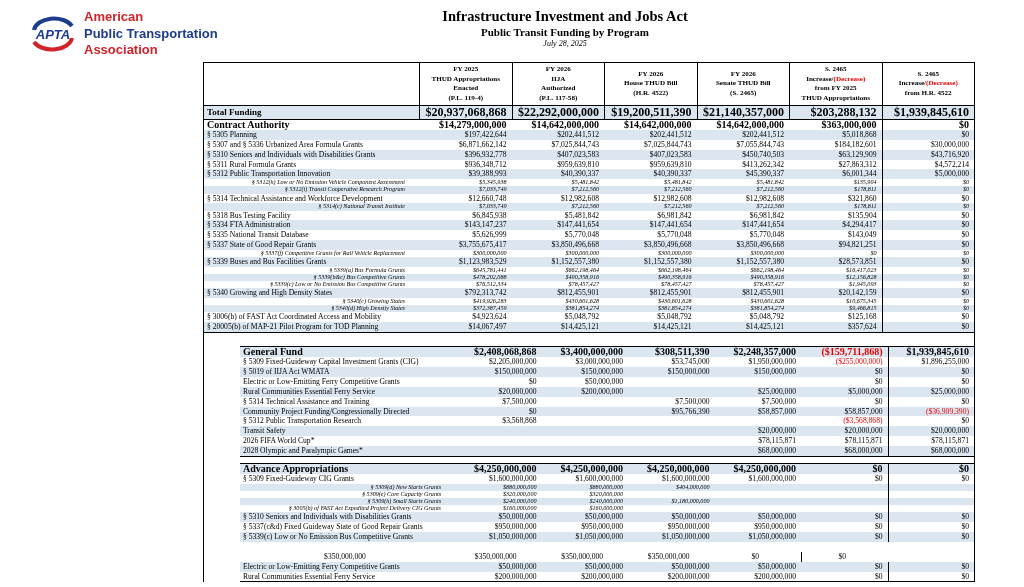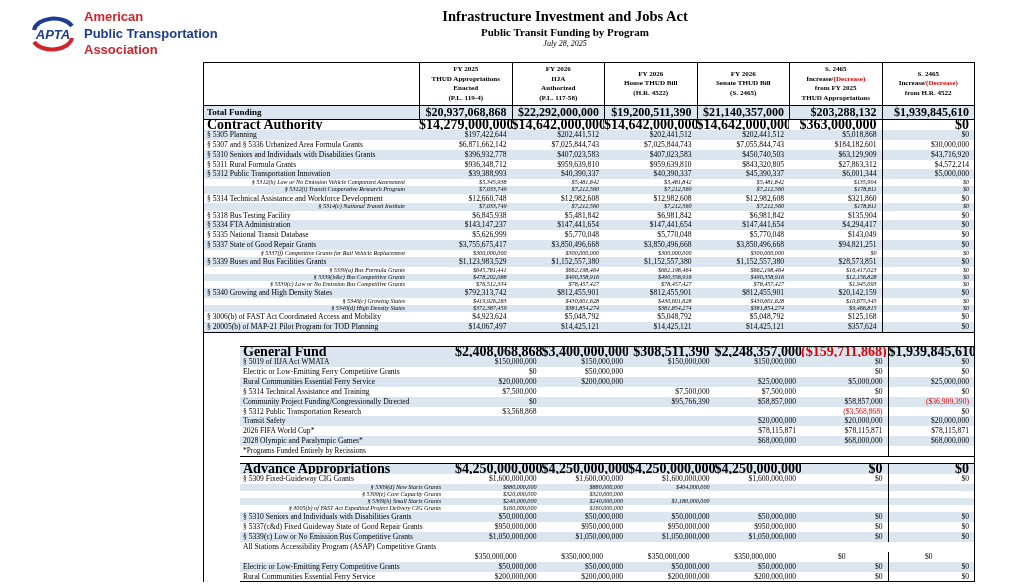--- a/index.html
+++ b/index.html
@@ -33,21 +33,21 @@
   .section{border-bottom:1px solid #000;}
   .section.bordered-top{border-top:1px solid #000;margin-left:36px;}
   .gap1{height:13px;}
   .gap2{height:6px;}
 
   .row{height:9.9px;line-height:9.9px;font-size:7.6px;}
   .row .lb{padding-left:3px;white-space:nowrap;overflow:hidden;}
   .row .vv{text-align:right;padding-right:5px;white-space:nowrap;overflow:hidden;}
   .row .vv.last{border-left:1px solid #000;}
   .row.shaded{background:#dce6f1;}
-  .row.bold{font-weight:bold;font-size:14px;}
+  .row.bold{font-weight:bold;font-size:10px;}
   .row.sub{height:7.1px;line-height:7.1px;font-size:6.1px;font-style:italic;}
   .row.sub .lb{text-align:right;padding-right:14px;}
   .row.tall{height:19.8px;line-height:9.6px;}
   .row.tall .lb{white-space:normal;overflow:visible;}
   .row.tall .vv{align-self:end;line-height:9.6px;text-align:center;}
   .row.footnote{font-size:7.3px;}
   .neg{color:#e60000;}
   .red{color:#e60000;}
 </style>
 </head>
@@ -158,21 +158,21 @@
             <div class="vv">$407,023,583</div>
             <div class="vv">$450,740,503</div>
             <div class="vv">$63,129,909</div>
             <div class="vv last">$43,716,920</div>
           </div>
           <div class="row grid normal">
             <div class="lb">§ 5311 Rural Formula Grants</div>
             <div class="vv">$936,348,712</div>
             <div class="vv">$959,639,810</div>
             <div class="vv">$959,639,810</div>
-            <div class="vv">$843,320,805</div>
+            <div class="vv">$413,262,342</div>
             <div class="vv">$27,863,312</div>
             <div class="vv last">$4,572,214</div>
           </div>
           <div class="row grid normal shaded">
             <div class="lb">§ 5312 Public Transportation Innovation</div>
             <div class="vv">$39,388,993</div>
             <div class="vv">$40,390,337</div>
             <div class="vv">$40,390,337</div>
             <div class="vv">$45,390,337</div>
             <div class="vv">$6,001,344</div>
@@ -345,20 +345,29 @@
         <div class="section bordered-top">
           <div class="row grid bold shaded">
             <div class="lb">General Fund</div>
             <div class="vv">$2,408,068,868</div>
             <div class="vv">$3,400,000,000</div>
             <div class="vv">$308,511,390</div>
             <div class="vv">$2,248,357,000</div>
             <div class="vv neg">($159,711,868)</div>
             <div class="vv last">$1,939,845,610</div>
           </div>
+          <div class="row grid normal">
+            <div class="lb">§ 5309 Fixed-Guideway Capital Investment Grants (CIG)</div>
+            <div class="vv">$2,205,000,000</div>
+            <div class="vv">$3,000,000,000</div>
+            <div class="vv">$53,745,000</div>
+            <div class="vv">$1,950,000,000</div>
+            <div class="vv neg">($255,000,000)</div>
+            <div class="vv last">$1,896,255,000</div>
+          </div>
           <div class="row grid normal shaded">
             <div class="lb">§ 5019 of IIJA Act WMATA</div>
             <div class="vv">$150,000,000</div>
             <div class="vv">$150,000,000</div>
             <div class="vv">$150,000,000</div>
             <div class="vv">$150,000,000</div>
             <div class="vv">$0</div>
             <div class="vv last">$0</div>
           </div>
           <div class="row grid normal">
@@ -425,29 +434,20 @@
             <div class="vv last">$78,115,871</div>
           </div>
           <div class="row grid normal shaded">
             <div class="lb">2028 Olympic and Paralympic Games*</div>
             <div class="vv"></div>
             <div class="vv"></div>
             <div class="vv"></div>
             <div class="vv">$68,000,000</div>
             <div class="vv">$68,000,000</div>
             <div class="vv last">$68,000,000</div>
-          </div>
-          <div class="row grid footnote">
-            <div class="lb">*Programs Funded Entirely by Recissions</div>
-            <div class="vv"></div>
-            <div class="vv"></div>
-            <div class="vv"></div>
-            <div class="vv"></div>
-            <div class="vv"></div>
-            <div class="vv last"></div>
           </div>
         </div>
         <div class="gap2"></div>
         <div class="section bordered-top">
           <div class="row grid bold shaded">
             <div class="lb">Advance Appropriations</div>
             <div class="vv">$4,250,000,000</div>
             <div class="vv">$4,250,000,000</div>
             <div class="vv">$4,250,000,000</div>
             <div class="vv">$4,250,000,000</div>
@@ -520,21 +520,20 @@
           <div class="row grid normal shaded">
             <div class="lb">§ 5339(c) Low or No Emission Bus Competitive Grants</div>
             <div class="vv">$1,050,000,000</div>
             <div class="vv">$1,050,000,000</div>
             <div class="vv">$1,050,000,000</div>
             <div class="vv">$1,050,000,000</div>
             <div class="vv">$0</div>
             <div class="vv last">$0</div>
           </div>
           <div class="row grid tall">
-            <div class="lb">All Stations Accessibility Program (ASAP) Competitive Grants</div>
             <div class="vv">$350,000,000</div>
             <div class="vv">$350,000,000</div>
             <div class="vv">$350,000,000</div>
             <div class="vv">$350,000,000</div>
             <div class="vv">$0</div>
             <div class="vv last">$0</div>
           </div>
           <div class="row grid normal shaded">
             <div class="lb">Electric or Low-Emitting Ferry Competitive Grants</div>
             <div class="vv">$50,000,000</div>

